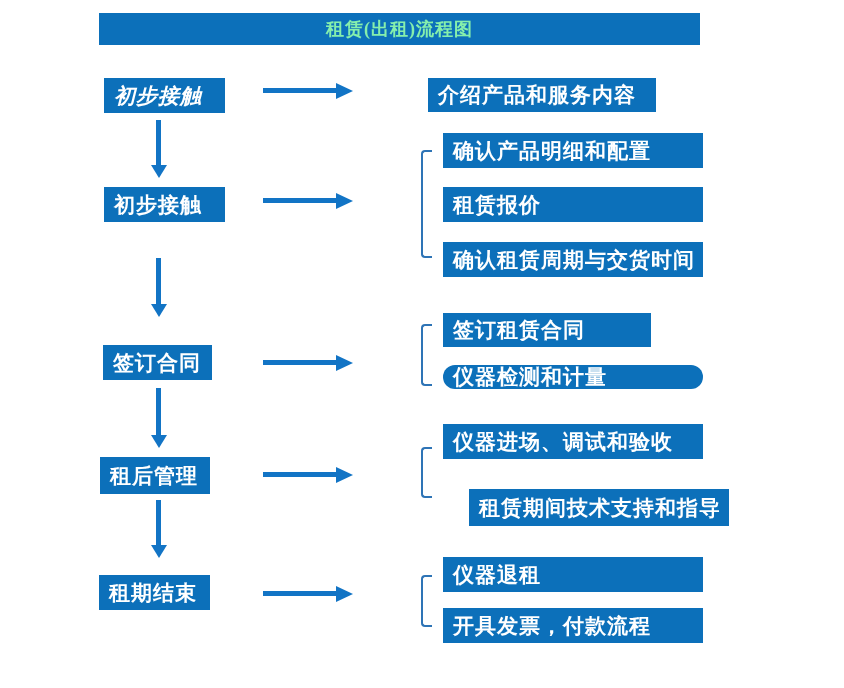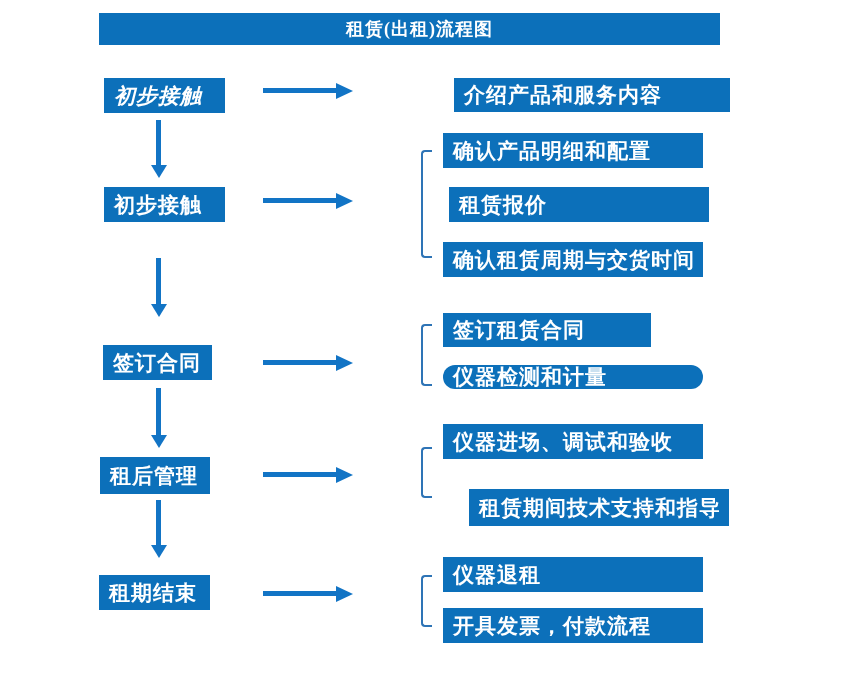--- a/index.html
+++ b/index.html
@@ -8,25 +8,25 @@
     width: 844px;
     height: 688px;
     background: #ffffff;
     font-family: "Liberation Serif", "DejaVu Serif", serif;
     overflow: hidden;
   }
   .title-bar {
     position: absolute;
     left: 99px; top: 13px; width: 601px; height: 32px;
     background: #0c70ba;
-    color: #ffffff;
+    color: #86efac;
     font-weight: bold;
     font-size: 18px;
     letter-spacing: 1px;
-    display: flex; align-items: center; justify-content: center; padding-left: 20px;
+    display: flex; align-items: center; justify-content: center;
   }
   .box {
     position: absolute;
     background: #0c70ba;
     color: #ffffff;
     font-weight: bold;
     font-size: 21px;
     letter-spacing: 1px;
     display: flex; align-items: center;
     padding-left: 10px;
@@ -99,24 +99,24 @@
   <div class="h-arrow" style="left:263px; top:198px;"></div>
   <div class="h-arrow" style="left:263px; top:360px;"></div>
   <div class="h-arrow" style="left:263px; top:472px;"></div>
   <div class="h-arrow" style="left:263px; top:591px;"></div>
 
   <div class="bracket" style="top:150px; height:108px;"></div>
   <div class="bracket" style="top:324px; height:62px;"></div>
   <div class="bracket" style="top:447px; height:51px;"></div>
   <div class="bracket" style="top:575px; height:52px;"></div>
 
-  <div class="box" style="left:454px; top:78px;  width:276px; height:34px;font-family:Liberation Serif, serif;">介绍产品和服务内容</div>
+  <div class="box" style="left:428px; top:78px;  width:228px; height:34px;font-family:Liberation Serif, serif;">介绍产品和服务内容</div>
 
   <div class="box" style="left:443px; top:133px; width:260px; height:35px;">确认产品明细和配置</div>
-  <div class="box" style="left:443px; top:187px; width:260px; height:35px;margin-left:6px;">租赁报价</div>
+  <div class="box" style="left:443px; top:187px; width:260px; height:35px;">租赁报价</div>
   <div class="box" style="left:443px; top:242px; width:260px; height:35px;">确认租赁周期与交货时间</div>
 
   <div class="box" style="left:443px; top:313px; width:208px; height:34px;">签订租赁合同</div>
   <div class="box" style="left:443px; top:365px; width:260px; height:24px;border-radius:17px;">仪器检测和计量</div>
 
   <div class="box" style="left:443px; top:424px; width:260px; height:35px;">仪器进场、调试和验收</div>
   <div class="box" style="left:443px; top:489px; width:260px; height:37px;margin-left:26px;">租赁期间技术支持和指导</div>
 
   <div class="box" style="left:443px; top:557px; width:260px; height:35px;">仪器退租</div>
   <div class="box" style="left:443px; top:608px; width:260px; height:35px;">开具发票，付款流程</div>

